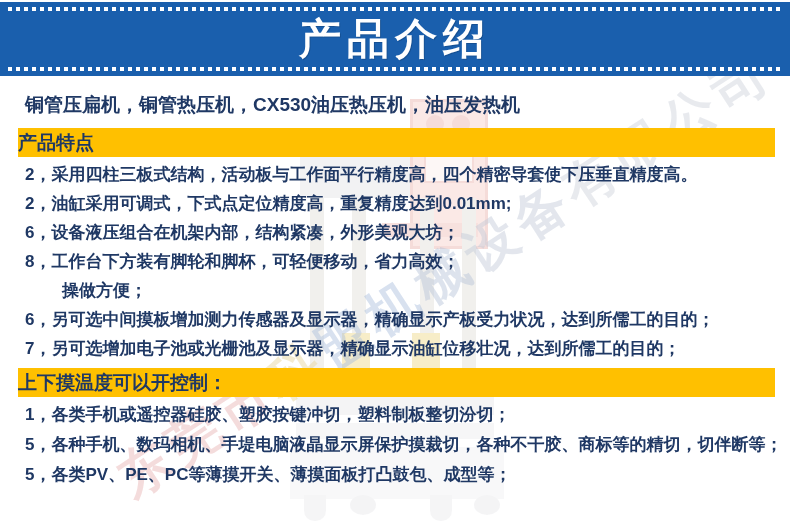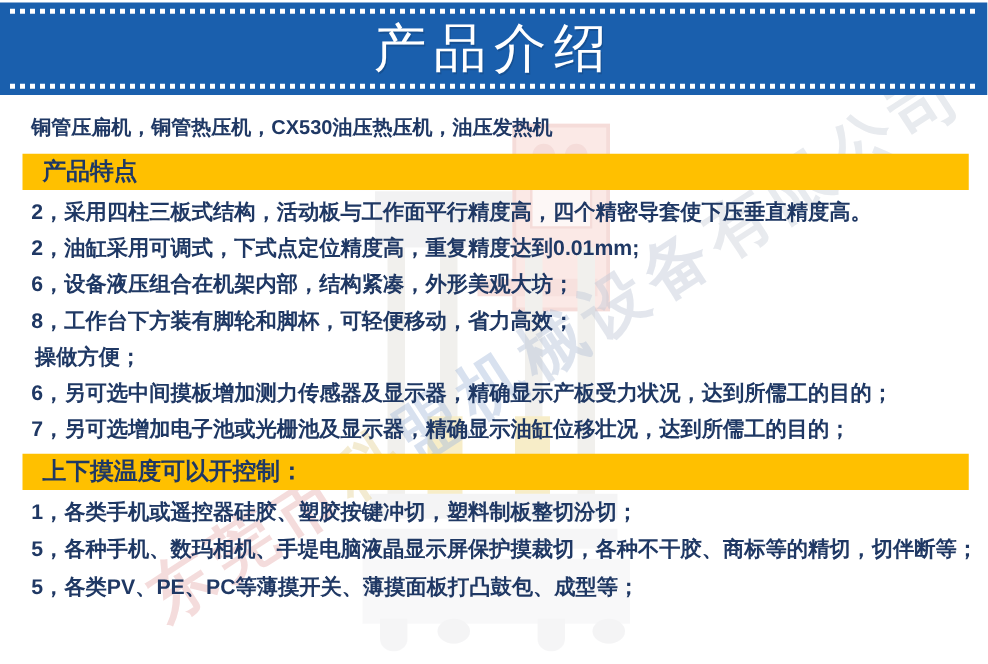--- a/index.html
+++ b/index.html
@@ -17,21 +17,21 @@
     background:#1a5fad; z-index:3;
     display:flex; align-items:center; justify-content:center;
   }
   .dash {
     position:absolute; left:8px; right:8px; height:4px;
     background-image:repeating-linear-gradient(90deg,#ffffff 0 4px,transparent 4px 8px);
   }
   .dash.top { top:5px; }
   .dash.bottom { bottom:5px; }
   .header-title {
-    color:#ffffff; font-size:42px; font-weight:normal; letter-spacing:6px;
+    color:#ffffff; font-size:42px; font-weight:bold; letter-spacing:6px;
     text-shadow:1px 1px 0 rgba(0,0,0,.15);
   }
 
   
   .machine {
     position:absolute; left:290px; top:95px; width:230px; height:430px;
     opacity:.32; z-index:0;
   }
   .machine div { position:absolute; }
   .m-top-beam   { left:10px;  top:58px;  width:180px; height:45px; background:#d9d9dc; }
@@ -59,35 +59,35 @@
     position:absolute; left:445px; top:275px; z-index:1;
     transform:translate(-50%,-50%) rotate(-33deg);
     font-size:52px; font-weight:bold; letter-spacing:7px;
     white-space:nowrap; opacity:.45; pointer-events:none;
   }
 
   
   .content { position:absolute; left:0; top:76px; width:790px; z-index:2; }
   .intro {
     margin:16px 0 0 25px;
-    color:#1f3864; font-size:16px; font-weight:bold;
+    color:#1f3864; font-size:19px; font-weight:bold;
   }
   .ybar {
     margin:10px 0 0 18px; width:757px; height:29px;
     background:#ffc000; color:#1f3864;
-    font-size:19px; font-weight:bold; line-height:29px; padding-left:16px;
+    font-size:19px; font-weight:bold; line-height:29px; padding-left:0;
   }
   .ybar.second { margin-top:5px; }
   .plist { margin-top:3px; }
   .plist .row {
     padding-left:25px; line-height:29px;
     color:#1f3864; font-size:17px; font-weight:bold;
     white-space:nowrap;
   }
-  .plist .row.cont { padding-left:28px; }
+  .plist .row.cont { padding-left:62px; }
   .plist2 .row { line-height:30px; }
 </style>
 </head>
 <body>
 
 <div class="machine">
   <div class="m-top-beam"></div>
   <div class="m-panel"></div>
   <div class="m-panel-btn1"></div>
   <div class="m-panel-btn2"></div>

